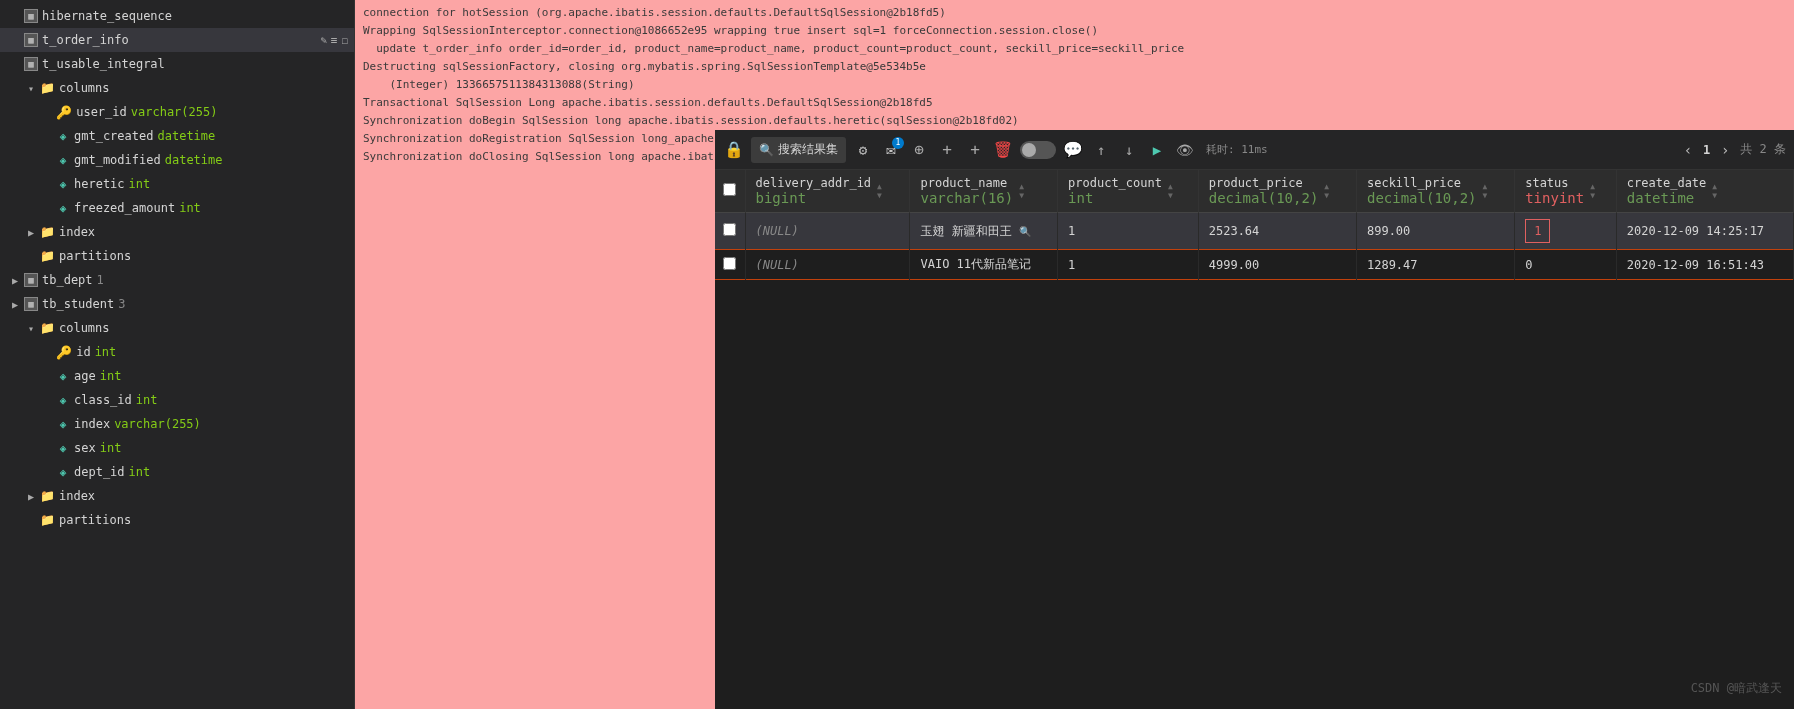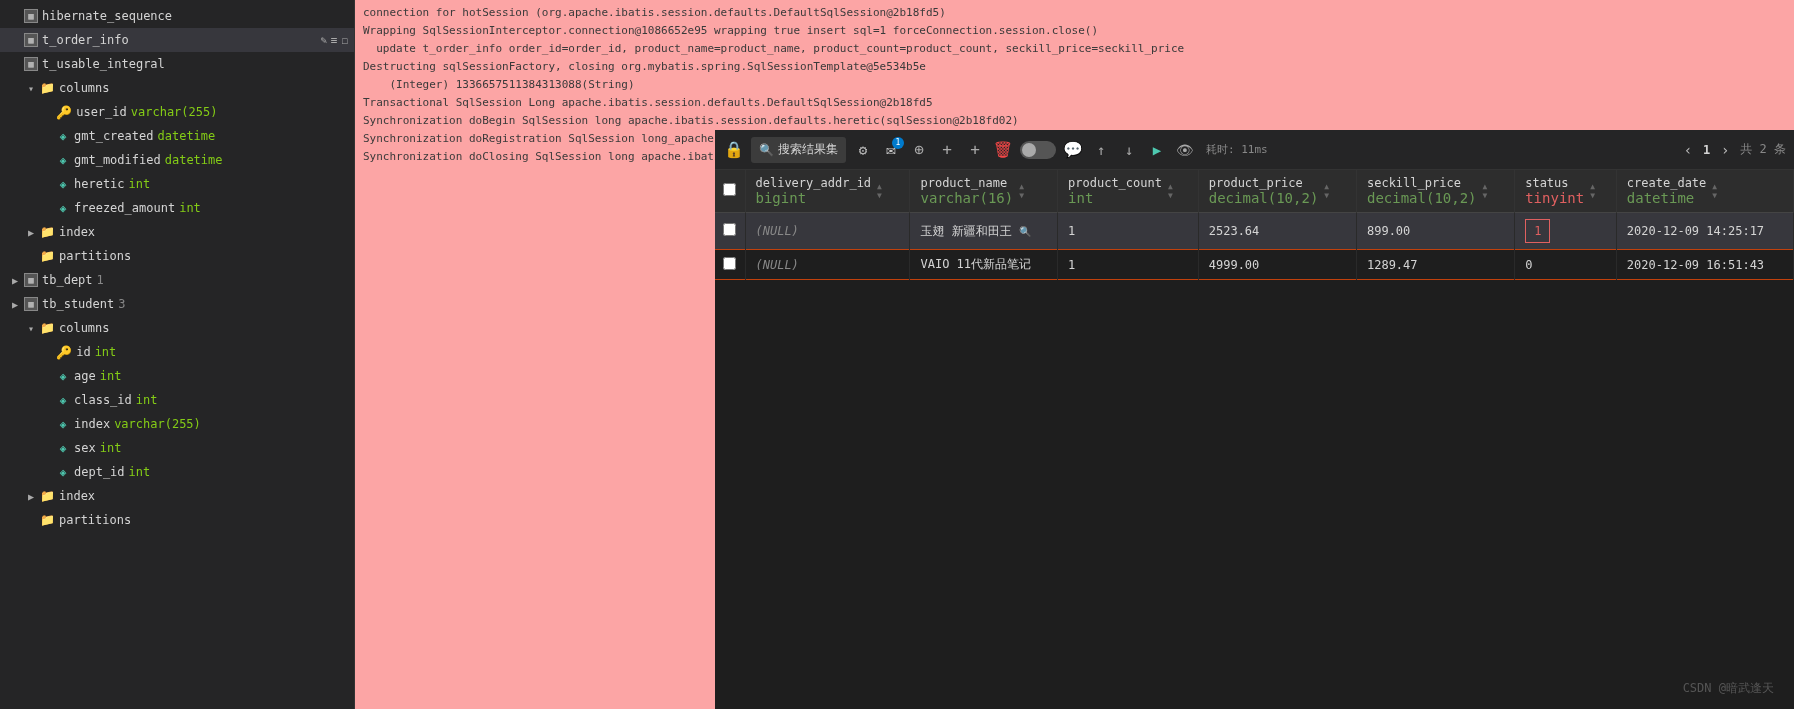--- a/index.html
+++ b/index.html
@@ -344,21 +344,21 @@
       text-align: center;
     }
 
     .status-cell-0 {
       color: #d4d4d4;
     }
 
     .watermark {
       position: absolute;
       bottom: 12px;
-      right: 20px;
+      right: 12px;
       color: #555;
       font-size: 12px;
       z-index: 2;
     }
 
     
     ::-webkit-scrollbar { width: 6px; height: 6px; }
     ::-webkit-scrollbar-track { background: #1e1e1e; }
     ::-webkit-scrollbar-thumb { background: #444; border-radius: 3px; }
   </style>

